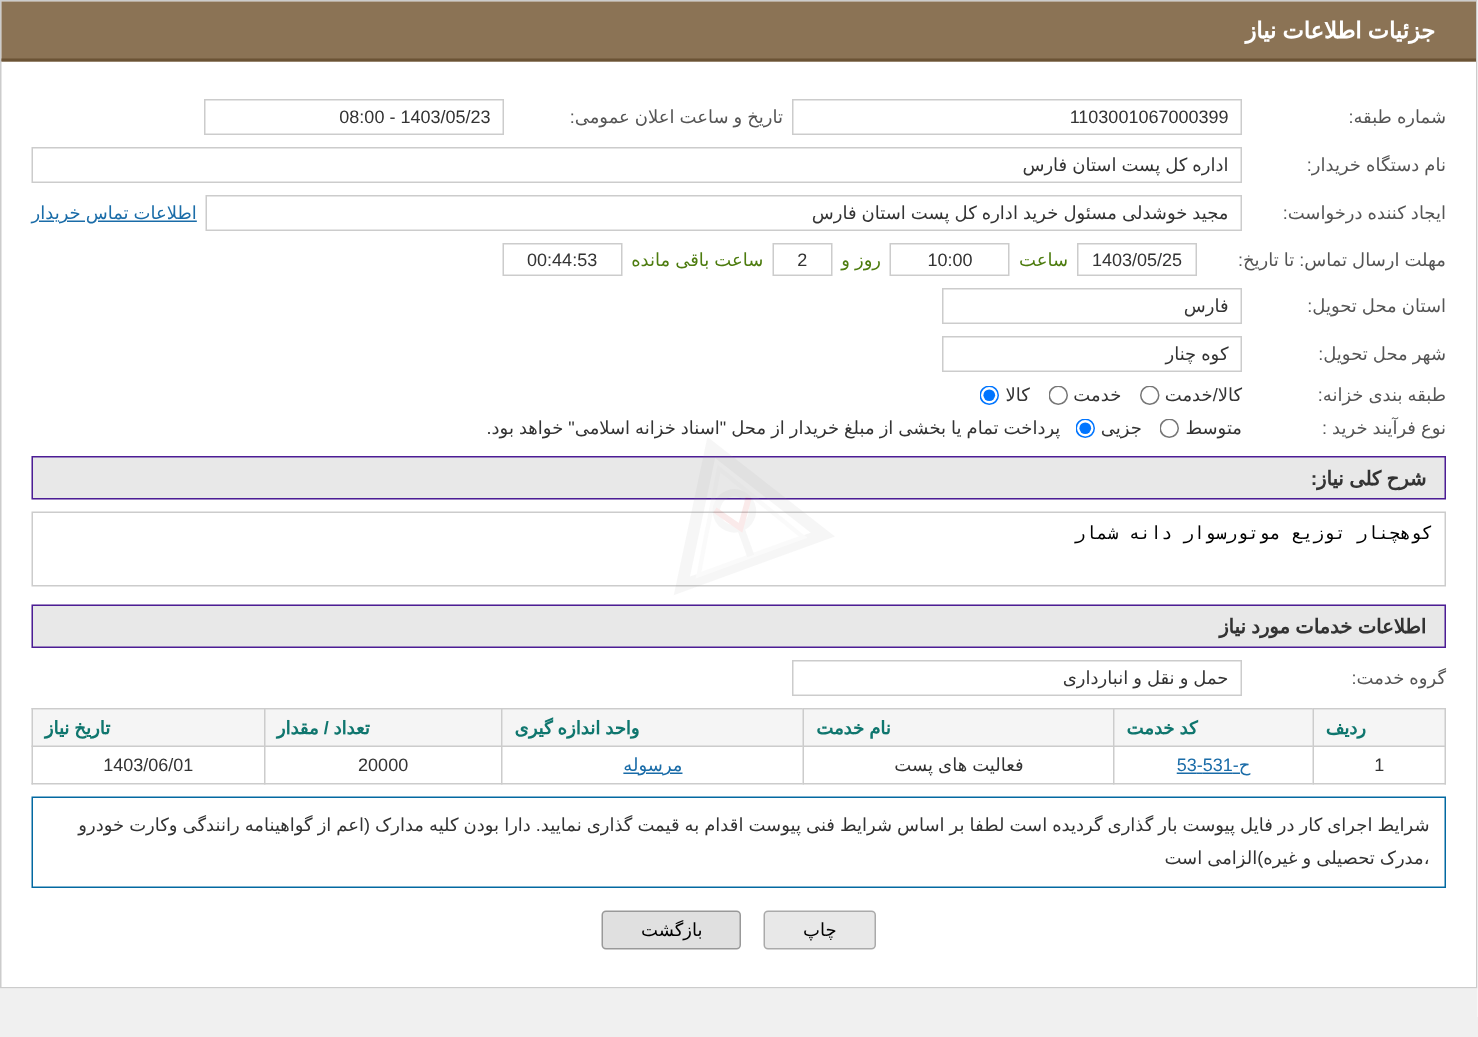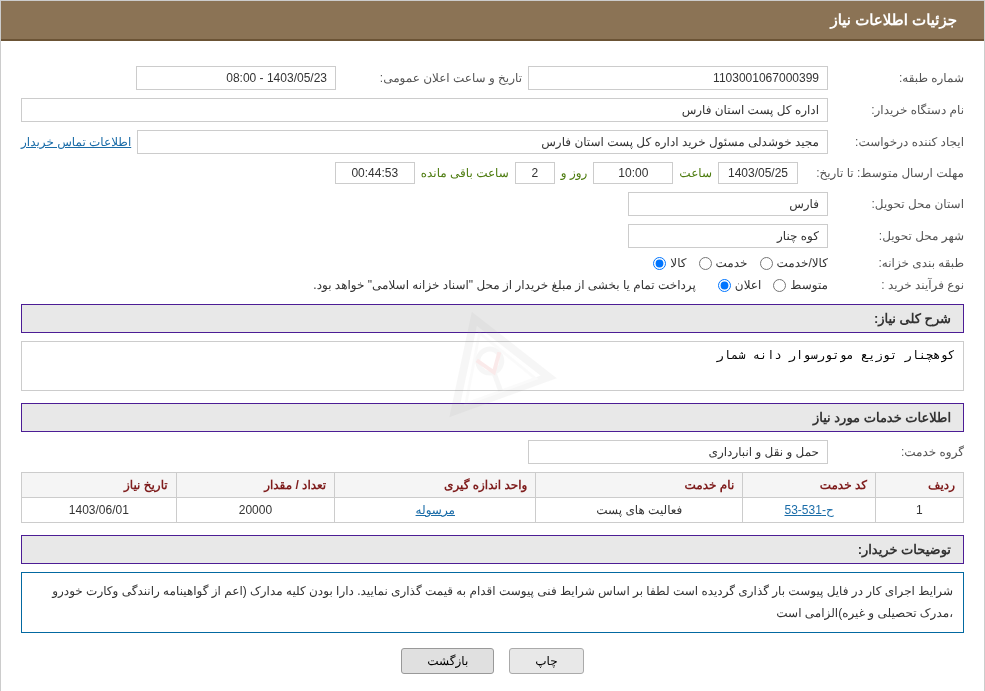--- a/index.html
+++ b/index.html
@@ -106,23 +106,23 @@
     }
     .data-table {
       width: 100%;
       border-collapse: collapse;
       font-size: 12px;
     }
     .data-table th {
       background: #f5f5f5;
       border: 1px solid #ccc;
       padding: 5px 8px;
-      text-align: right;
+      text-align: left;
       font-weight: bold;
-      color: #7f1d1d;
+      color: #0f766e;
     }
     .data-table td {
       border: 1px solid #ccc;
       padding: 5px 8px;
       text-align: center;
     }
     .data-table td.link-blue {
       color: #1a6ca8;
       text-decoration: underline;
       cursor: pointer;
@@ -213,21 +213,21 @@
       <div class="form-value">اداره کل پست استان فارس</div>
     </div>
 
     <div class="form-row">
       <span class="form-label">ایجاد کننده درخواست:</span>
       <div class="form-value">مجید خوشدلی مسئول خرید اداره کل پست استان فارس</div>
       <span class="link-blue">اطلاعات تماس خریدار</span>
     </div>
 
     <div class="form-row">
-      <span class="form-label" style="min-width:160px;">مهلت ارسال متوسط: تا تاریخ:</span>
+      <span class="form-label" style="min-width:160px;">مهلت ارسال تماس: تا تاریخ:</span>
       <div class="small-box">1403/05/25</div>
       <span class="inline-label">ساعت</span>
       <div class="small-box">10:00</div>
       <span class="inline-label">روز و</span>
       <div class="small-box" style="min-width:40px;">2</div>
       <span class="inline-label">ساعت باقی مانده</span>
       <div class="small-box">00:44:53</div>
     </div>
 
     <div class="form-row">
@@ -259,25 +259,25 @@
     </div>
 
     <div class="form-row">
       <span class="form-label">نوع فرآیند خرید :</span>
       <div class="radio-group">
         <div class="radio-item">
           <span>متوسط</span>
           <input type="radio" name="type" style="">
         </div>
         <div class="radio-item">
-          <span>اعلان</span>
+          <span>جزیی</span>
           <input type="radio" name="type" checked="" style="">
         </div>
       </div>
-      <span class="notice-text" style="margin-right:16px;">پرداخت تمام یا بخشی از مبلغ خریدار از محل "اسناد خزانه اسلامی" خواهد بود.</span>
+      <span class="notice-text" style="margin-right:4px;">پرداخت تمام یا بخشی از مبلغ خریدار از محل "اسناد خزانه اسلامی" خواهد بود.</span>
     </div>
 
     <div class="section-title">
       <span>شرح کلی نیاز:</span>
     </div>
     <div class="form-row">
       <textarea class="textarea-box" rows="2" readonly="" style="">کوهچنار توزیع موتورسوار دانه شمار</textarea>
     </div>
 
     <div class="section-title">
@@ -307,23 +307,20 @@
             <td class="link-blue">ح-531-53</td>
             <td>فعالیت های پست</td>
             <td class="link-blue">مرسوله</td>
             <td>20000</td>
             <td>1403/06/01</td>
           </tr>
         </tbody>
       </table>
     </div>
 
-    <div class="section-title">
-      <span>توضیحات خریدار:</span>
-    </div>
     <div class="info-box">
       <span>شرایط اجرای کار در فایل پیوست بار گذاری گردیده است لطفا بر اساس شرایط فنی پیوست اقدام به قیمت گذاری نمایید.
 دارا بودن کلیه مدارک (اعم از گواهینامه رانندگی وکارت خودرو ،مدرک تحصیلی و غیره)الزامی است</span>
     </div>
 
     <div class="button-row">
       <button class="btn">چاپ</button>
       <button class="btn btn-primary">بازگشت</button>
     </div>
 

